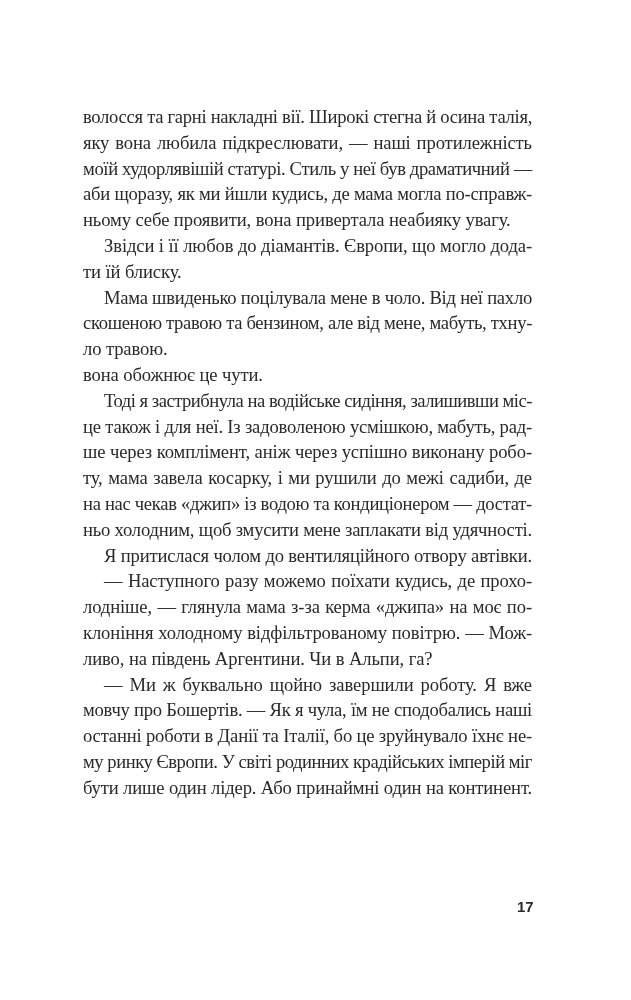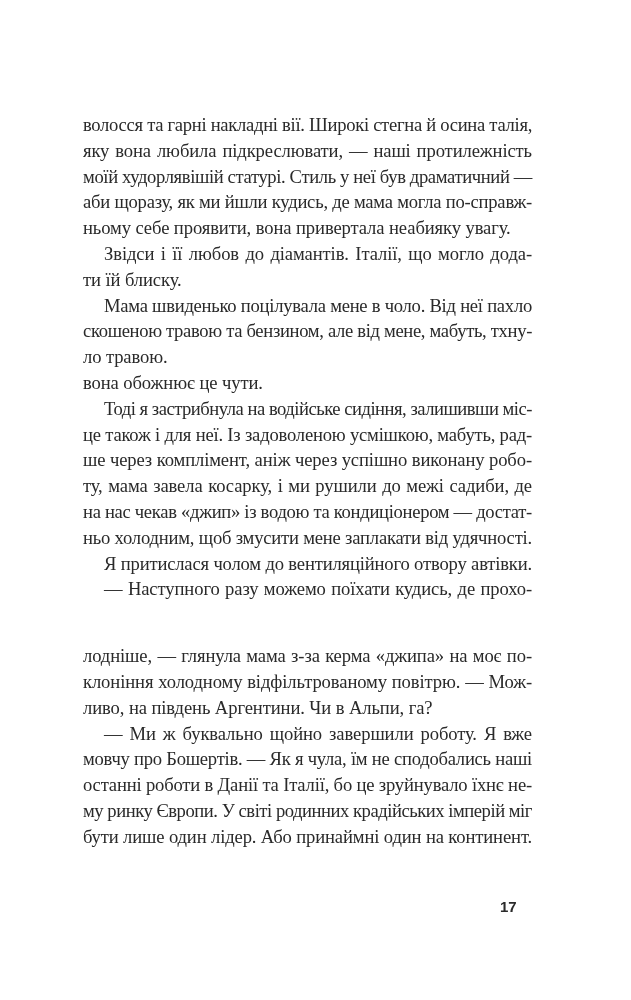--- a/index.html
+++ b/index.html
@@ -1,45 +1,45 @@
 <!DOCTYPE html>
 <html><head>
 <meta charset="utf-8">
 <style>
   html, body { margin: 0; padding: 0; background: #ffffff; }
   body { width: 631px; height: 1000px; position: relative; overflow: hidden; }
   .page {
-    position: absolute; left: 83px; top: 112px; width: 449px;
+    position: absolute; left: 83px; top: 104px; width: 449px;
     font-family: "Liberation Serif", "DejaVu Serif", serif;
     font-size: 18.6px; line-height: 25.8px; color: #2a2a2a;
     letter-spacing: -0.1px;
   }
   .para { margin: 0; text-align: justify; text-align-last: left; }
   .para .ln { display: block; text-align: justify; text-align-last: justify; white-space: nowrap; }
   .para .ln.last { text-align-last: left; }
   .para .ln.first-indent { text-indent: 21px; }
   .page-number {
-    position: absolute; left: 500px; top: 898px;
+    position: absolute; left: 517px; top: 898px;
     font-family: "Liberation Sans", "DejaVu Sans", sans-serif;
     font-weight: bold; font-size: 15px; color: #2a2a2a;
   }
 </style>
 </head>
 <body>
 
 <div class="page" id="page-body">
     <p class="para">
       <span class="ln" style="letter-spacing: -0.290413px;">волосся та гарні накладні вії. Широкі стегна й осина талія,</span>
       <span class="ln" style="letter-spacing: -0.103906px;">яку вона любила підкреслювати, — наші протилежність</span>
       <span class="ln" style="letter-spacing: -0.36702px;">моїй худорлявішій статурі. Стиль у неї був драматичний —</span>
       <span class="ln" style="letter-spacing: -0.22642px;">аби щоразу, як ми йшли кудись, де мама могла по-справж-</span>
       <span class="ln last">ньому себе проявити, вона привертала неабияку увагу.</span>
     </p>
     <p class="para">
-      <span class="ln first-indent" style="word-spacing: 0px;">Звідси і її любов до діамантів. Італії, що могло дода-</span>
+      <span class="ln first-indent" style="word-spacing: 0px;">Звідси і її любов до діамантів. Європи, що могло дода-</span>
       <span class="ln last">ти їй блиску.</span>
     </p>
     <p class="para">
       <span class="ln first-indent" style="letter-spacing: -0.249639px;">Мама швиденько поцілувала мене в чоло. Від неї пахло</span>
       <span class="ln" style="letter-spacing: -0.324888px;">скошеною травою та бензином, але від мене, мабуть, тхну-</span>
       <span class="ln last">ло травою.</span>
     </p>
     <p class="para">
       <span class="ln last">вона обожнює це чути.</span>
     </p>
@@ -49,21 +49,21 @@
       <span class="ln" style="letter-spacing: -0.104919px; font-family: Liberation Serif, serif;">ше через комплімент, аніж через успішно виконану робо-</span>
       <span class="ln" style="word-spacing: 0px;">ту, мама завела косарку, і ми рушили до межі садиби, де</span>
       <span class="ln" style="letter-spacing: -0.304545px;">на нас чекав «джип» із водою та кондиціонером — достат-</span>
       <span class="ln last" style="letter-spacing: -0.194318px;">ньо холодним, щоб змусити мене заплакати від удячності.</span>
     </p>
     <p class="para">
       <span class="ln first-indent last" style="letter-spacing: -0.165805px;">Я притислася чолом до вентиляційного отвору автівки.</span>
     </p>
     <p class="para">
       <span class="ln first-indent" style="word-spacing: 0px;">— Наступного разу можемо поїхати кудись, де прохо-</span>
-      <span class="ln" style="word-spacing: 0px; margin-top: 41px;">лодніше, — глянула мама з-за керма «джипа» на моє по-</span>
+      <span class="ln" style="word-spacing: 0px;">лодніше, — глянула мама з-за керма «джипа» на моє по-</span>
       <span class="ln" style="word-spacing: 0px;">клоніння холодному відфільтрованому повітрю. — Мож-</span>
       <span class="ln last">ливо, на південь Аргентини. Чи в Альпи, га?</span>
     </p>
     <p class="para">
       <span class="ln first-indent" style="word-spacing: 0px;">— Ми ж буквально щойно завершили роботу. Я вже</span>
       <span class="ln" style="letter-spacing: -0.238352px;">мовчу про Бошертів. — Як я чула, їм не сподобались наші</span>
       <span class="ln" style="letter-spacing: -0.175477px;">останні роботи в Данії та Італії, бо це зруйнувало їхнє не-</span>
       <span class="ln" style="letter-spacing: -0.46102px;">му ринку Європи. У світі родинних крадійських імперій міг</span>
       <span class="ln last" style="letter-spacing: -0.13125px;">бути лише один лідер. Або принаймні один на континент.</span>
     </p>

